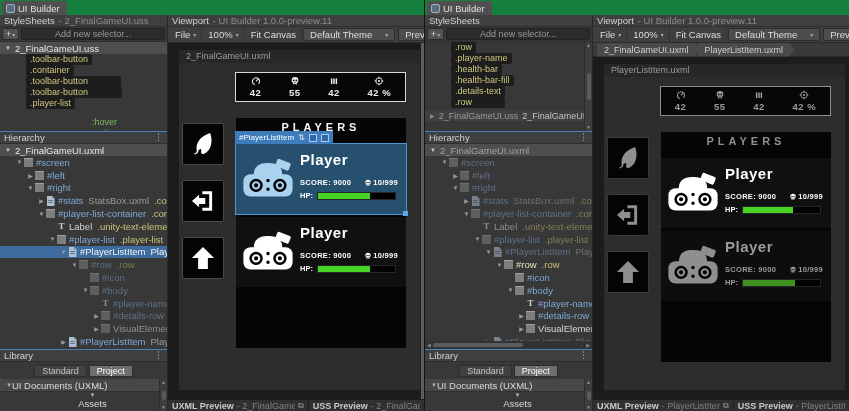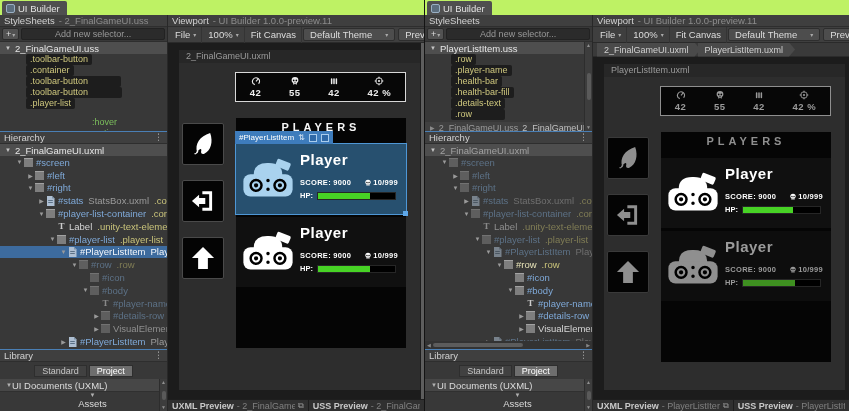--- a/index.html
+++ b/index.html
@@ -1,20 +1,20 @@
 <!DOCTYPE html>
 <html><head>
 <meta charset="utf-8">
 <style>
   html,body{margin:0;padding:0;background:#111;font-family:"Liberation Sans",sans-serif;-webkit-font-smoothing:antialiased;}
   *{box-sizing:border-box;}
   #app{display:flex;width:849px;height:411px;background:#141414;gap:1px;overflow:hidden;}
   .window{width:424px;height:411px;background:#383838;display:flex;flex-direction:column;overflow:hidden;flex:0 0 424px;}
   
-  .tabbar{height:15px;background:#bef264;display:flex;align-items:flex-end;flex:0 0 15px;}
+  .tabbar{height:15px;background:#15803d;display:flex;align-items:flex-end;flex:0 0 15px;}
   .tab{height:14px;background:#4f4f4f;display:flex;align-items:center;gap:3px;padding:0 7px 0 4px;font-size:9.5px;color:#e3e3e3;border-radius:2px 2px 0 0;margin-left:2px;white-space:nowrap;}
   .tab-icon{width:9px;height:9px;border:1px solid #9ab0c4;border-radius:2px;background:#5c6e7e;display:inline-block;}
   .wbody{flex:1;display:flex;min-height:0;}
   
   .left-pane{width:168px;flex:0 0 168px;background:#383838;display:flex;flex-direction:column;border-right:1px solid #282828;min-height:0;}
   .panel-header{height:12px;flex:0 0 12px;background:#3f3f3f;border-bottom:1px solid #2e2e2e;display:flex;align-items:center;padding:0 4px;font-size:9.5px;white-space:nowrap;overflow:hidden;}
   .ph-title{color:#d2d2d2;}
   .ph-sub{color:#8c8c8c;margin-left:4px;overflow:hidden;text-overflow:clip;white-space:nowrap;}
   .kebab{margin-left:auto;color:#b5b5b5;font-size:9px;line-height:9px;cursor:pointer;}
   .selector-bar{height:15px;flex:0 0 15px;display:flex;align-items:center;gap:2px;padding:1px 2px;background:#383838;border-bottom:1px solid #2e2e2e;}
@@ -568,24 +568,20 @@
           <span class="ph-sub"></span>
         </div>
         <div class="selector-bar">
           <div class="plus-btn">
               <span class="plus">+</span>
               <span class="caret">▾</span>
             </div>
           <input class="selector-input" placeholder="Add new selector..." style="">
         </div>
         <div class="uss-area">
-          <div class="tree-root">
-            <span class="arrow">▼</span>
-            <span class="root-label">PlayerListItem.uss</span>
-          </div>
           <div class="uss-rows">
               <div class="uss-row">
                 <span class="pill">
                   <span class="sel-name">.row</span>
                 </span>
               </div>
               <div class="uss-row">
                 <span class="pill">
                   <span class="sel-name">.player-name</span>
                 </span>

